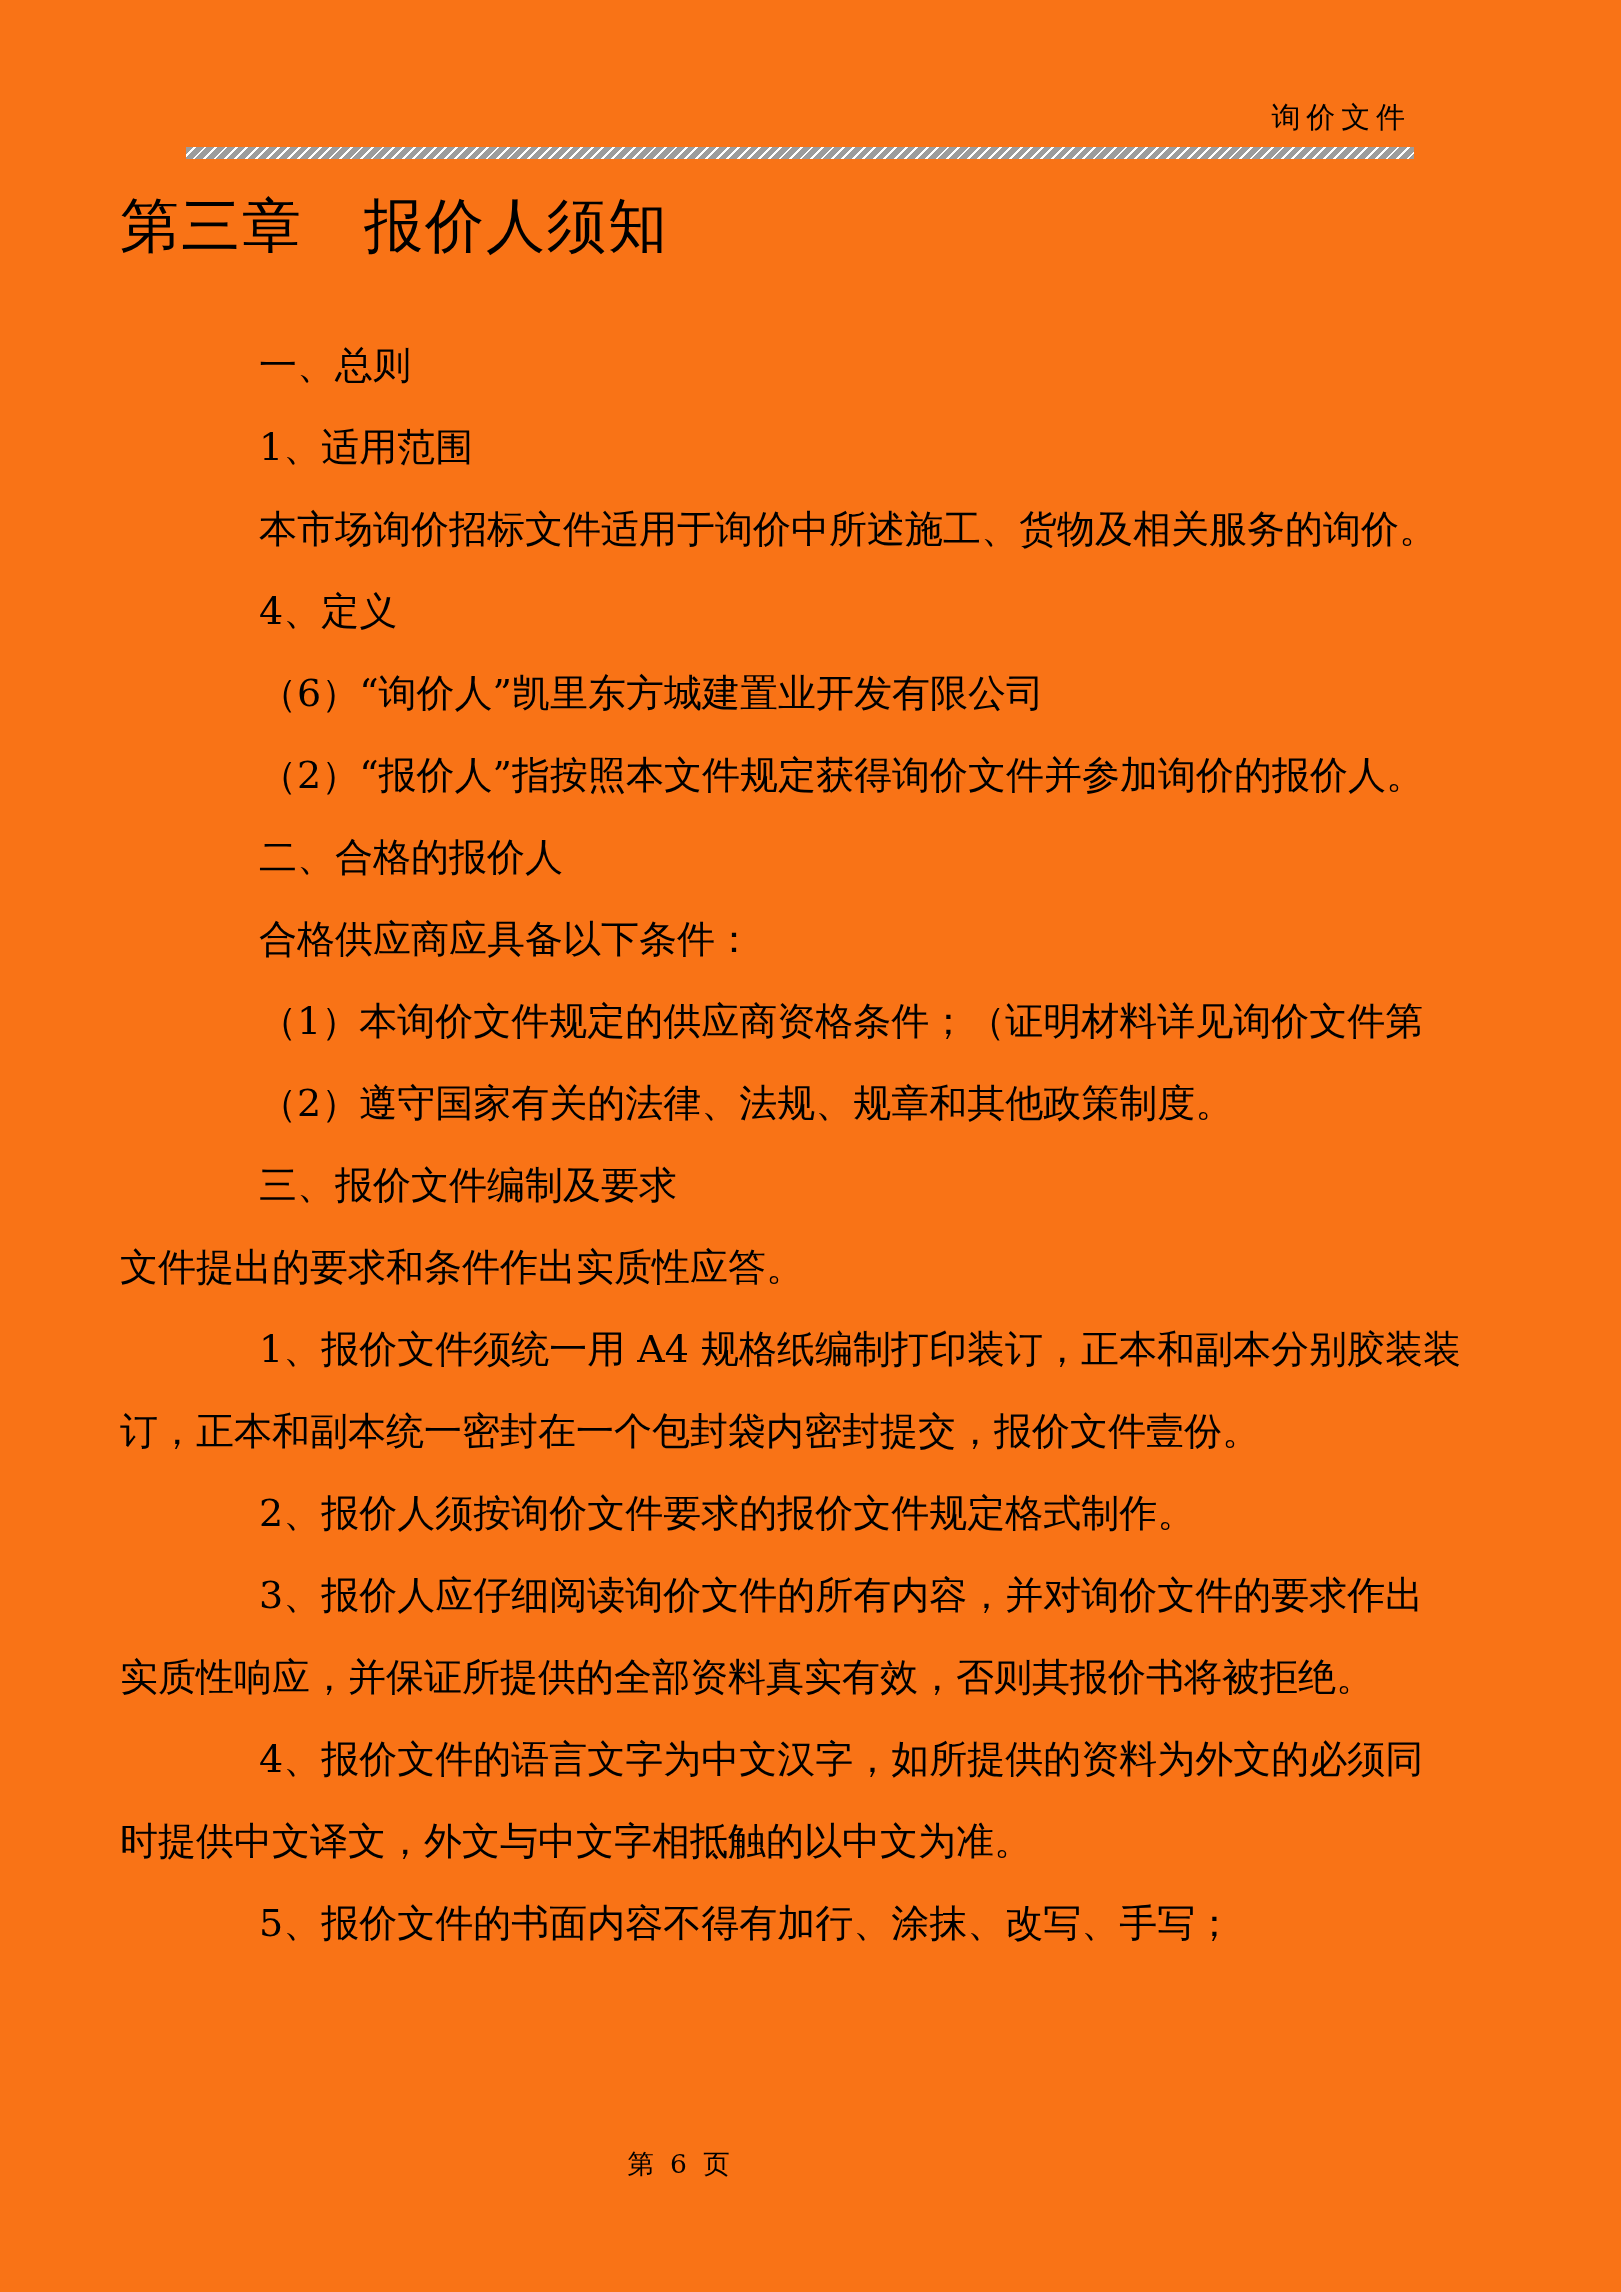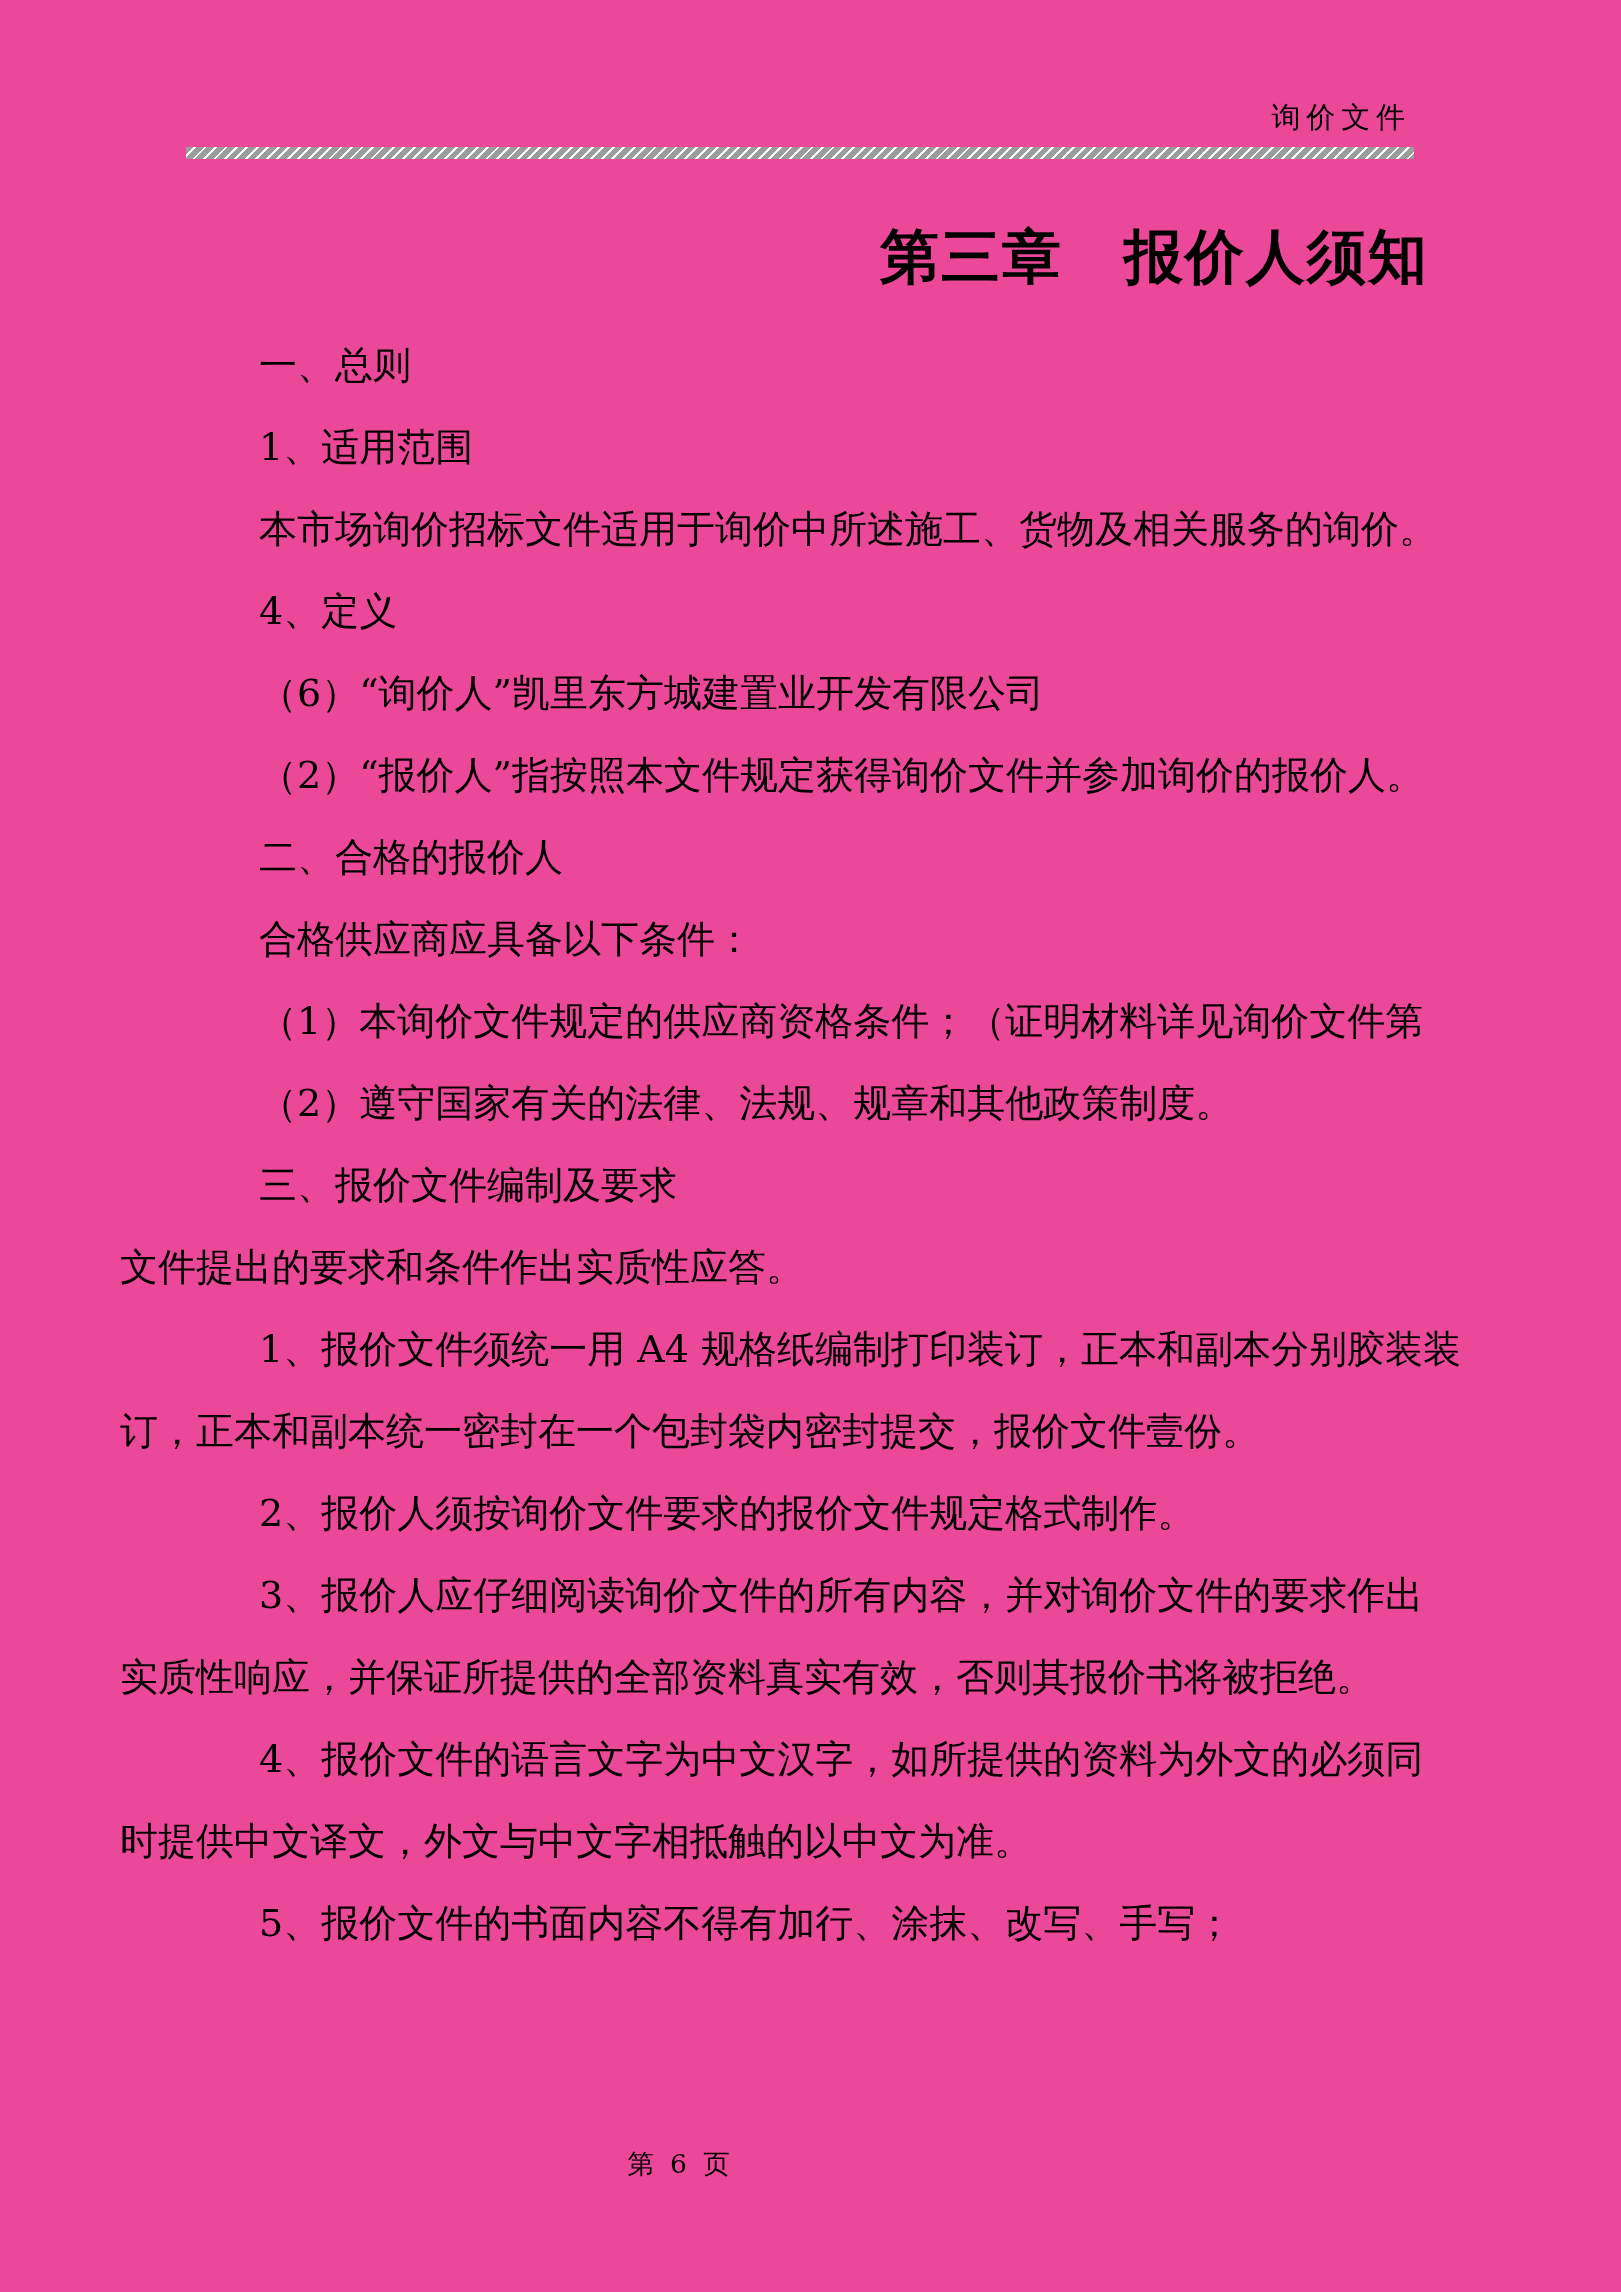--- a/index.html
+++ b/index.html
@@ -8,21 +8,21 @@
   }
   html,body{
     margin:0;
     padding:0;
     background:#ffffff;
   }
   .page{
     position:relative;
     width:1621px;
     height:2293px;
-    background:#ec4899;
+    background:#f97316;
     overflow:hidden;
     font-family:"DejaVu Serif","Liberation Serif",serif;
     color:var(--text-color);
   }
   
   .header-label{
     position:absolute;
     top:100px;
     right:210px;
     font-size:29px;
@@ -39,27 +39,26 @@
     background:repeating-linear-gradient(135deg,
       var(--divider-gray) 0px, var(--divider-gray) 5.4px,
       #ffffff 5.4px, #ffffff 7.4px);
   }
   
   .doc-title{
     position:absolute;
     left:120px;
     top:190px;
     width:1309px;
-    text-align:right;
+    text-align:left;
     font-size:59px;
-    font-weight:bold;
+    font-weight:normal;
     line-height:71px;
     letter-spacing:2px;
     white-space:nowrap;
-    margin-top:31px;
   }
   
   .doc-body{
     position:absolute;
     left:120px;
     top:324px;
     width:1309px;
   }
   .line{
     height:82px;

